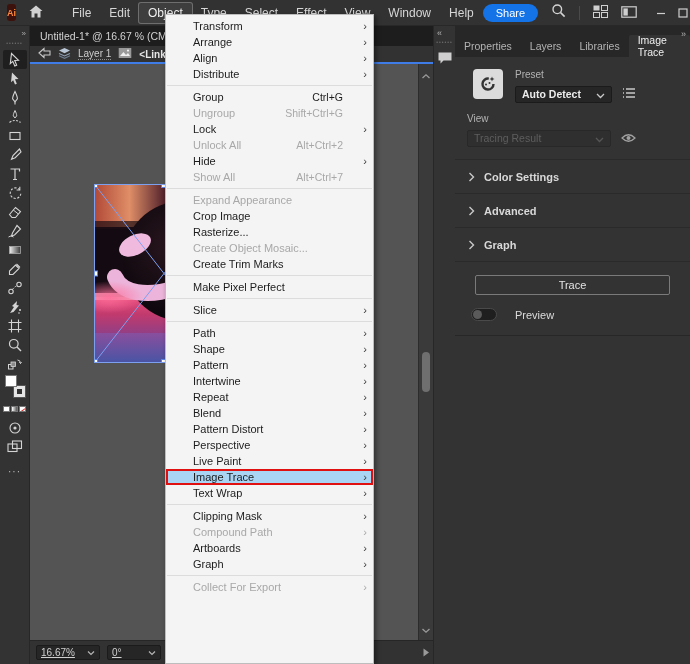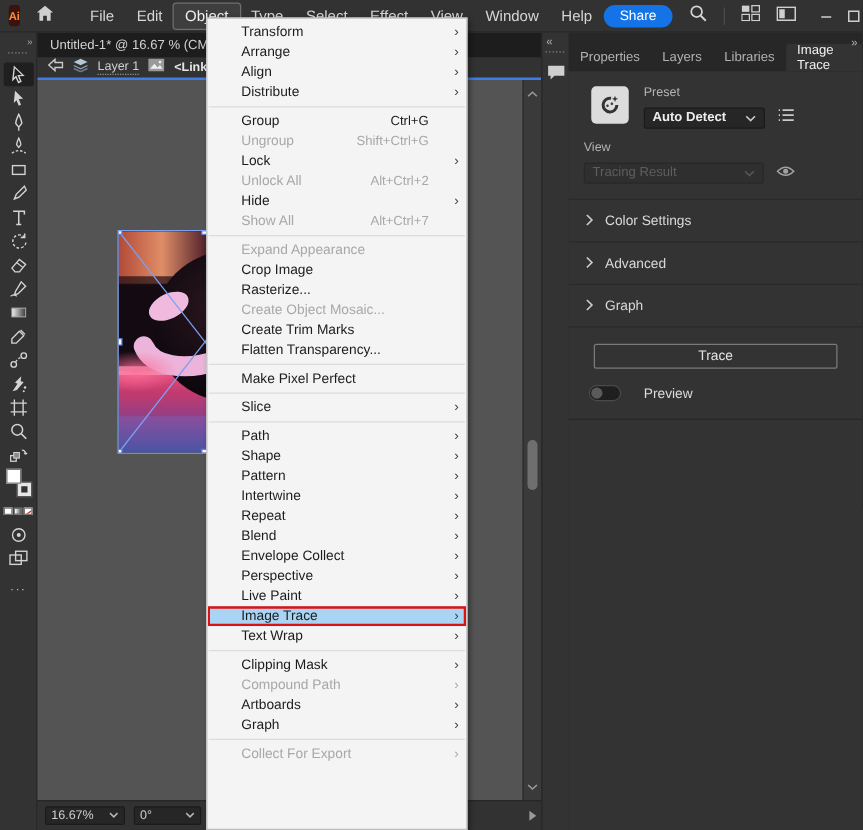--- a/index.html
+++ b/index.html
@@ -44,21 +44,21 @@
   .ctrlbar{height:16px;background:#323232;display:flex;align-items:center;gap:7px;padding-left:8px;overflow:hidden;}
   .ctrl-label{font-size:10px;color:#cfcfcf;border-bottom:1px dotted #8f8f8f;line-height:11px;}
   .linked-label{font-size:10px;font-weight:bold;color:#e6e6e6;white-space:nowrap;}
   .accent{height:2px;background:#3f7ce8;}
   .canvas{position:relative;flex:1;background:#545454;overflow:hidden;}
   .vscroll{position:absolute;right:0;top:0;bottom:0;width:15px;background:#3a3a3a;border-left:1px solid #2c2c2c;box-sizing:border-box;}
   .vthumb{position:absolute;left:3px;top:288px;width:8px;height:40px;border-radius:4px;background:#6f6f6f;}
   .vchev{position:absolute;left:2px;}
   .statusbar{height:24px;background:#323232;border-top:1px solid #262626;display:flex;align-items:center;box-sizing:border-box;}
   .status-field{height:15px;background:#262626;border:1px solid #1b1b1b;border-radius:2px;display:flex;align-items:center;
-                font-size:10px;color:#cfcfcf;padding:0 4px;gap:6px;box-sizing:border-box;}
+                font-size:10px;color:#cfcfcf;padding:0 4px;gap:6px;box-sizing:border-box;text-decoration:underline;}
   .zoom-field{width:64px;margin-left:6px;justify-content:space-between;}
   .rot-field{width:54px;margin-left:7px;justify-content:space-between;}
   .hscroll-arrow{margin-left:auto;margin-right:3px;display:flex;}
   
   .placed{position:absolute;left:65px;top:121px;width:138px;height:177px;outline:1px solid #7d9ff0;}
   .placed svg{position:absolute;left:0;top:0;}
   
   .rail{position:absolute;left:433px;top:26px;width:22px;height:638px;background:#333333;border-left:1px solid #272727;
         box-sizing:border-box;display:flex;flex-direction:column;align-items:center;}
   .rail-collapse{color:#b3b3b3;font-size:9px;align-self:flex-start;margin:2px 0 0 3px;letter-spacing:-1px;}
@@ -74,21 +74,21 @@
   .field-label{font-size:10px;color:#b3b3b3;margin-bottom:5px;}
   .preset-line{display:flex;align-items:center;gap:10px;padding-right:40px;}
   .dd{flex:1;height:17px;display:flex;align-items:center;justify-content:space-between;padding:0 6px;
       border-radius:2px;box-sizing:border-box;}
   .dd.on{background:#262626;border:1px solid #1b1b1b;}
   .dd.on .dd-text{color:#ececec;font-weight:bold;font-size:10.5px;}
   .dd.off{background:#2f2f2f;border:1px solid #282828;}
   .dd.off .dd-text{color:#5e5e5e;font-size:10.5px;}
   .view-block{padding:10px 14px 0 12px;}
   .view-line{display:flex;align-items:center;gap:10px;padding-right:40px;}
-  .rp-sections{margin-top:12px;}
+  .rp-sections{margin-top:12px;font-weight:bold;}
   .rp-sec{height:33px;display:flex;align-items:center;gap:9px;padding-left:13px;border-top:1px solid #2a2a2a;}
   .rp-sec-label{font-size:11px;color:#d9d9d9;}
   .rp-sections-end{border-top:1px solid #2a2a2a;height:0;}
   .trace-btn{margin:13px 20px 0;height:18px;border:1px solid #7a7a7a;border-radius:2px;display:flex;align-items:center;justify-content:center;
              font-size:11px;color:#e3e3e3;}
   .btn-row{display:flex;gap:10px;margin:8px 20px 0;}
   .dim-btn{flex:1;height:16px;background:#3b3b3b;border-radius:2px;display:flex;align-items:center;justify-content:center;
            font-size:10.5px;color:#646464;}
   .preview-row{display:flex;align-items:center;gap:18px;margin:13px 0 0 16px;}
   .toggle{width:26px;height:13px;border-radius:7px;background:#1f1f1f;border:1px solid #4a4a4a;position:relative;box-sizing:border-box;}
@@ -561,24 +561,20 @@
         <span class="marrow"></span>
       </div>
       <div class="mrow disabled">
         <span class="mlabel">Create Object Mosaic...</span>
         <span class="marrow"></span>
       </div>
       <div class="mrow">
         <span class="mlabel">Create Trim Marks</span>
         <span class="marrow"></span>
       </div>
-      <div class="mrow">
-        <span class="mlabel">Flatten Transparency...</span>
-        <span class="marrow"></span>
-      </div>
       <div class="msep"></div>
       <div class="mrow">
         <span class="mlabel">Make Pixel Perfect</span>
         <span class="marrow"></span>
       </div>
       <div class="msep"></div>
       <div class="mrow">
         <span class="mlabel">Slice</span>
         <span class="marrow">›</span>
       </div>
@@ -601,21 +597,21 @@
       </div>
       <div class="mrow">
         <span class="mlabel">Repeat</span>
         <span class="marrow">›</span>
       </div>
       <div class="mrow">
         <span class="mlabel">Blend</span>
         <span class="marrow">›</span>
       </div>
       <div class="mrow">
-        <span class="mlabel">Envelope Collect</span>
+        <span class="mlabel">Pattern Distort</span>
         <span class="marrow">›</span>
       </div>
       <div class="mrow">
         <span class="mlabel">Perspective</span>
         <span class="marrow">›</span>
       </div>
       <div class="mrow">
         <span class="mlabel">Live Paint</span>
         <span class="marrow">›</span>
       </div>

